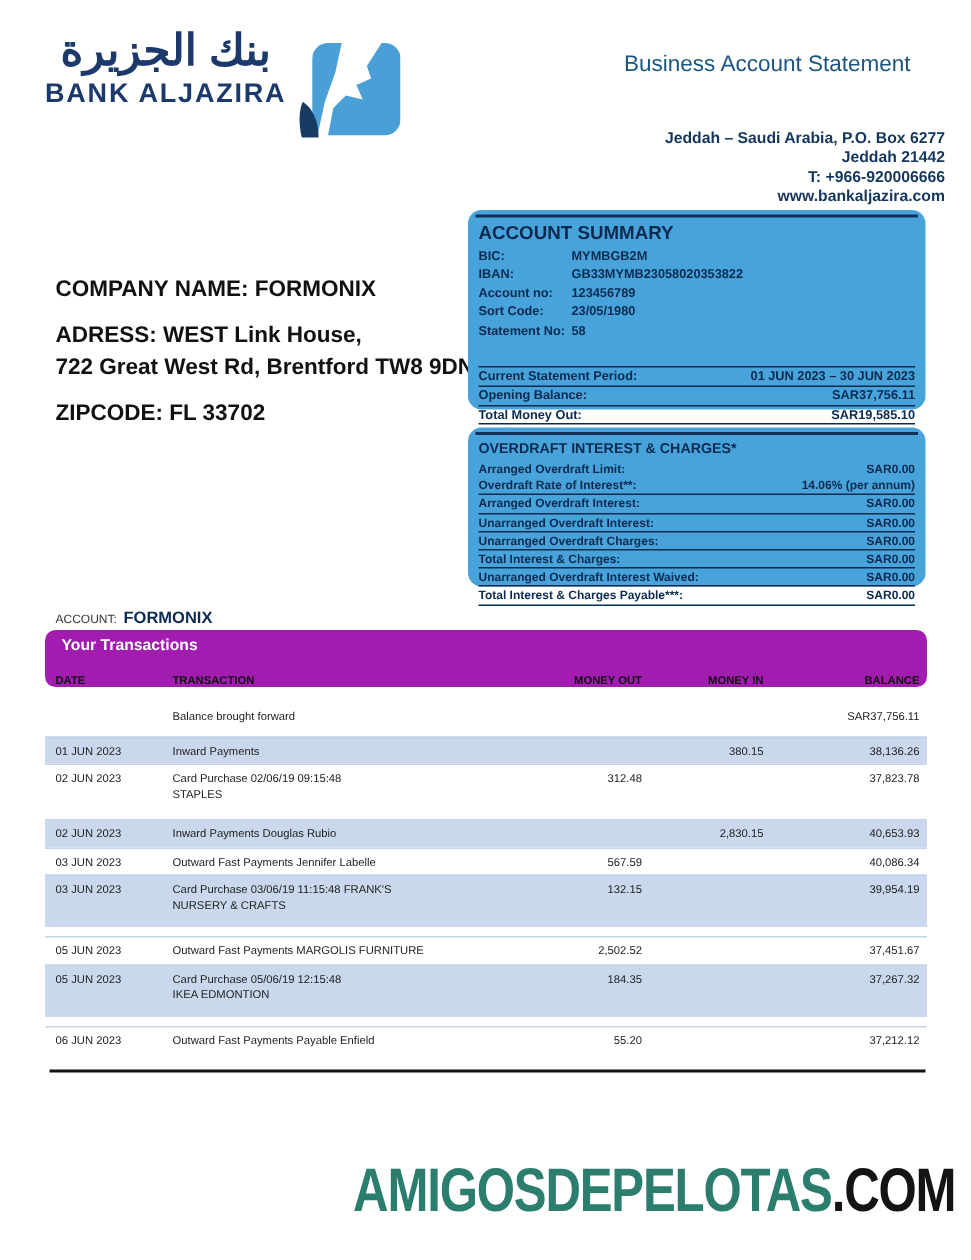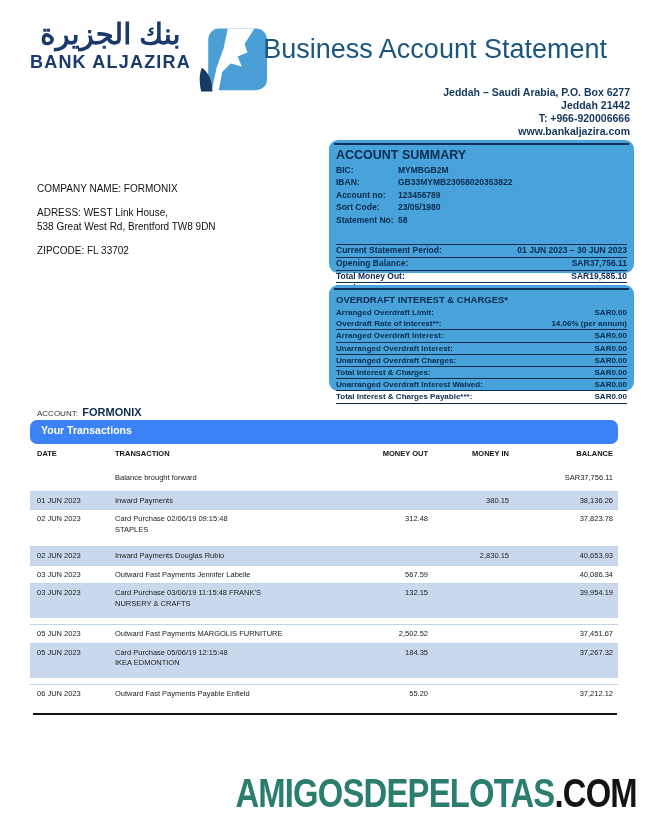--- a/index.html
+++ b/index.html
@@ -11,31 +11,31 @@
   }
   .page { position:absolute; inset:0; }
 
   
   .logo { position:absolute; left:30px; top:18px; display:flex; align-items:flex-start; }
   .logo-text { text-align:center; }
   .logo-arabic { direction:rtl; font-size:29px; font-weight:bold; color:#1b3a6b; line-height:1.15; }
   .logo-latin { font-size:18px; font-weight:bold; color:#1b3a6b; letter-spacing:1.2px; margin-top:1px; }
   .logo-icon { margin-left:6px; margin-top:9px; }
 
-  .doc-title { position:absolute; top:34px; right:40px; font-size:27px; color:#1a567f; }
+  .doc-title { position:absolute; top:34px; right:40px; font-size:15px; color:#1a567f; }
 
   .bank-address { position:absolute; top:86px; right:17px; text-align:right;
     font-size:10.5px; font-weight:bold; color:#14365c; line-height:1.25; }
 
   
-  .company { position:absolute; left:37px; top:182px; font-size:10px; font-weight:normal; color:#111; line-height:1.4; }
+  .company { position:absolute; left:37px; top:182px; font-size:15px; font-weight:bold; color:#111; line-height:1.4; }
   .company .gap { height:10px; }
 
   
-  .panel { position:absolute; left:329px; width:305px; background:#47a3da;
+  .panel { position:absolute; left:312px; width:305px; background:#47a3da;
     border-radius:9px; padding:6px 7px 5px; color:#0a2a50; }
   .panel::before { content:""; position:absolute; top:3px; left:5px; right:5px; height:2px; background:#0e3058; }
   .panel-summary { top:140px; height:133px; }
   .panel-overdraft { top:285px; height:106px; }
 
   .panel-title { font-weight:bold; }
   .panel-summary .panel-title { font-size:12.5px; margin:2px 0 2px; }
   .panel-overdraft .panel-title { font-size:9.5px; margin:3px 0 2px; }
 
   .kv { display:flex; font-size:8.5px; font-weight:bold; line-height:12.4px; }
@@ -48,22 +48,22 @@
   .od-rows { border-bottom:1.4px solid #0a2a50; }
   .od-row { display:flex; justify-content:space-between; font-size:8px; font-weight:bold; line-height:11.2px;text-align:right; }
   .od-row.lined { border-top:1.4px solid #0a2a50; }
 
   
   .account-line { position:absolute; left:37px; top:402px; }
   .account-line .lbl { font-size:8px; color:#333; }
   .account-line .val { font-size:11px; font-weight:bold; color:#0d2b52; }
 
   
-  .tx-bar { position:absolute; left:30px; top:420px; width:588px; height:24px;
-    background:#3b82f6; border-radius:7px; color:#fff; font-weight:bold;
+  .tx-bar { position:absolute; left:30px; top:420px; width:588px; height:38px;
+    background:#a21caf; border-radius:7px; color:#fff; font-weight:bold;
     font-size:10.5px; line-height:21px; padding-left:11px; }
 
   .tx-table { position:absolute; left:30px; top:444px; width:588px; }
   .grid { display:grid; grid-template-columns:80px 242px 76px 81px 109px; }
   .thead { font-size:7.5px; font-weight:bold; color:#111; padding:5px 0 7px; }
   .c-date { padding-left:7px; }
   .c-desc { padding-left:5px; }
   .c-num { text-align:right; }
   .c-bal { text-align:right; padding-right:5px; }
 
@@ -103,21 +103,21 @@
     <div>Jeddah – Saudi Arabia, P.O. Box 6277</div>
     <div>Jeddah 21442</div>
     <div>T: +966-920006666</div>
     <div>www.bankaljazira.com</div>
   </div>
 
   <div class="company">
     <div>COMPANY NAME: FORMONIX</div>
     <div class="gap"></div>
     <div>ADRESS: WEST Link House,</div>
-    <div>538 Great West Rd, Brentford TW8 9DN</div>
+    <div>722 Great West Rd, Brentford TW8 9DN</div>
     <div class="gap"></div>
     <div>ZIPCODE: FL 33702</div>
   </div>
 
   <div class="panel panel-summary">
     <div class="panel-title">ACCOUNT SUMMARY</div>
     <div class="kv">
       <span class="k">BIC:</span>
       <span class="v">MYMBGB2M</span>
     </div>

